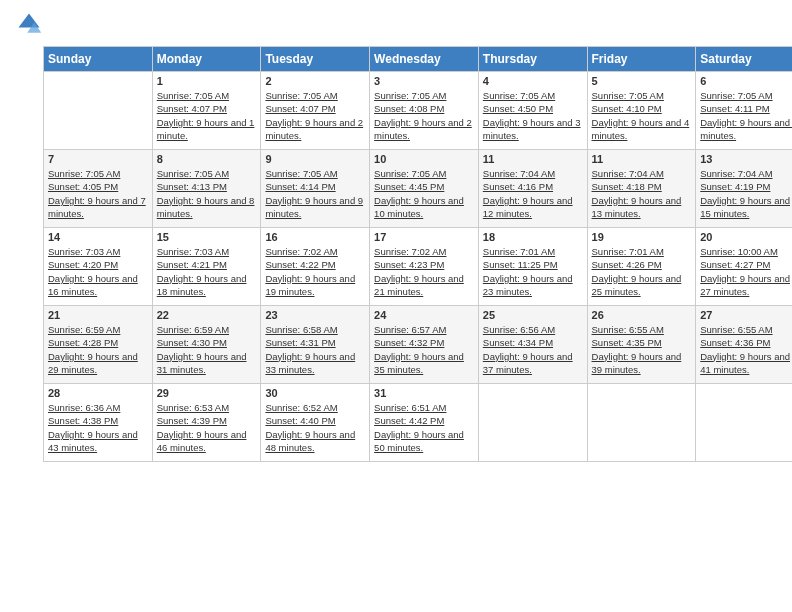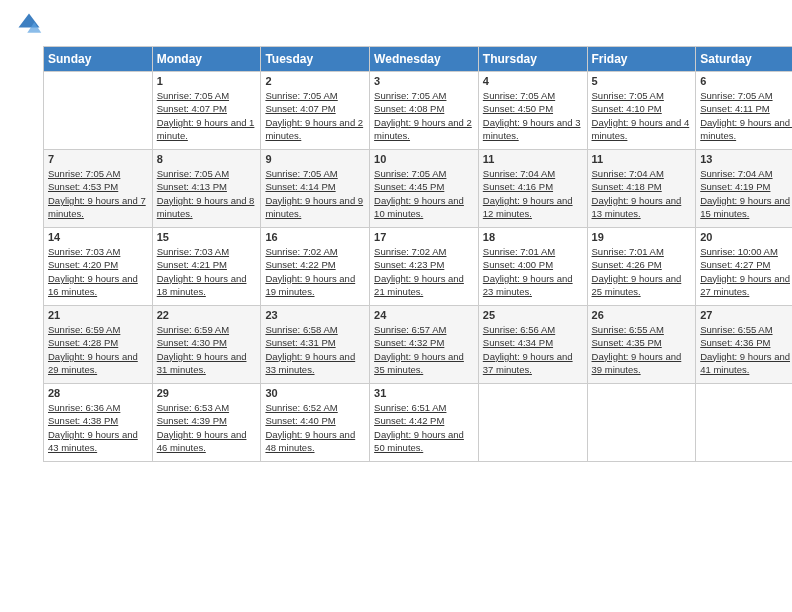--- a/index.html
+++ b/index.html
@@ -173,21 +173,21 @@
             <div>Sunset: 4:11 PM</div>
             <div>Daylight: 9 hours and 5 minutes.</div>
           </div>
           </td>
         </tr>
         <tr>
           <td>
             <span class="day-num">7</span>
           <div class="cell-info">
             <div>Sunrise: 7:05 AM</div>
-            <div>Sunset: 4:53 PM</div>
+            <div>Sunset: 4:05 PM</div>
             <div>Daylight: 9 hours and 7 minutes.</div>
           </div>
           </td>
           <td>
             <span class="day-num">8</span>
           <div class="cell-info">
             <div>Sunrise: 7:05 AM</div>
             <div>Sunset: 4:13 PM</div>
             <div>Daylight: 9 hours and 8 minutes.</div>
           </div>
@@ -263,21 +263,21 @@
           <div class="cell-info">
             <div>Sunrise: 7:02 AM</div>
             <div>Sunset: 4:23 PM</div>
             <div>Daylight: 9 hours and 21 minutes.</div>
           </div>
           </td>
           <td>
             <span class="day-num">18</span>
           <div class="cell-info">
             <div>Sunrise: 7:01 AM</div>
-            <div>Sunset: 4:00 PM</div>
+            <div>Sunset: 11:25 PM</div>
             <div>Daylight: 9 hours and 23 minutes.</div>
           </div>
           </td>
           <td>
             <span class="day-num">19</span>
           <div class="cell-info">
             <div>Sunrise: 7:01 AM</div>
             <div>Sunset: 4:26 PM</div>
             <div>Daylight: 9 hours and 25 minutes.</div>
           </div>

